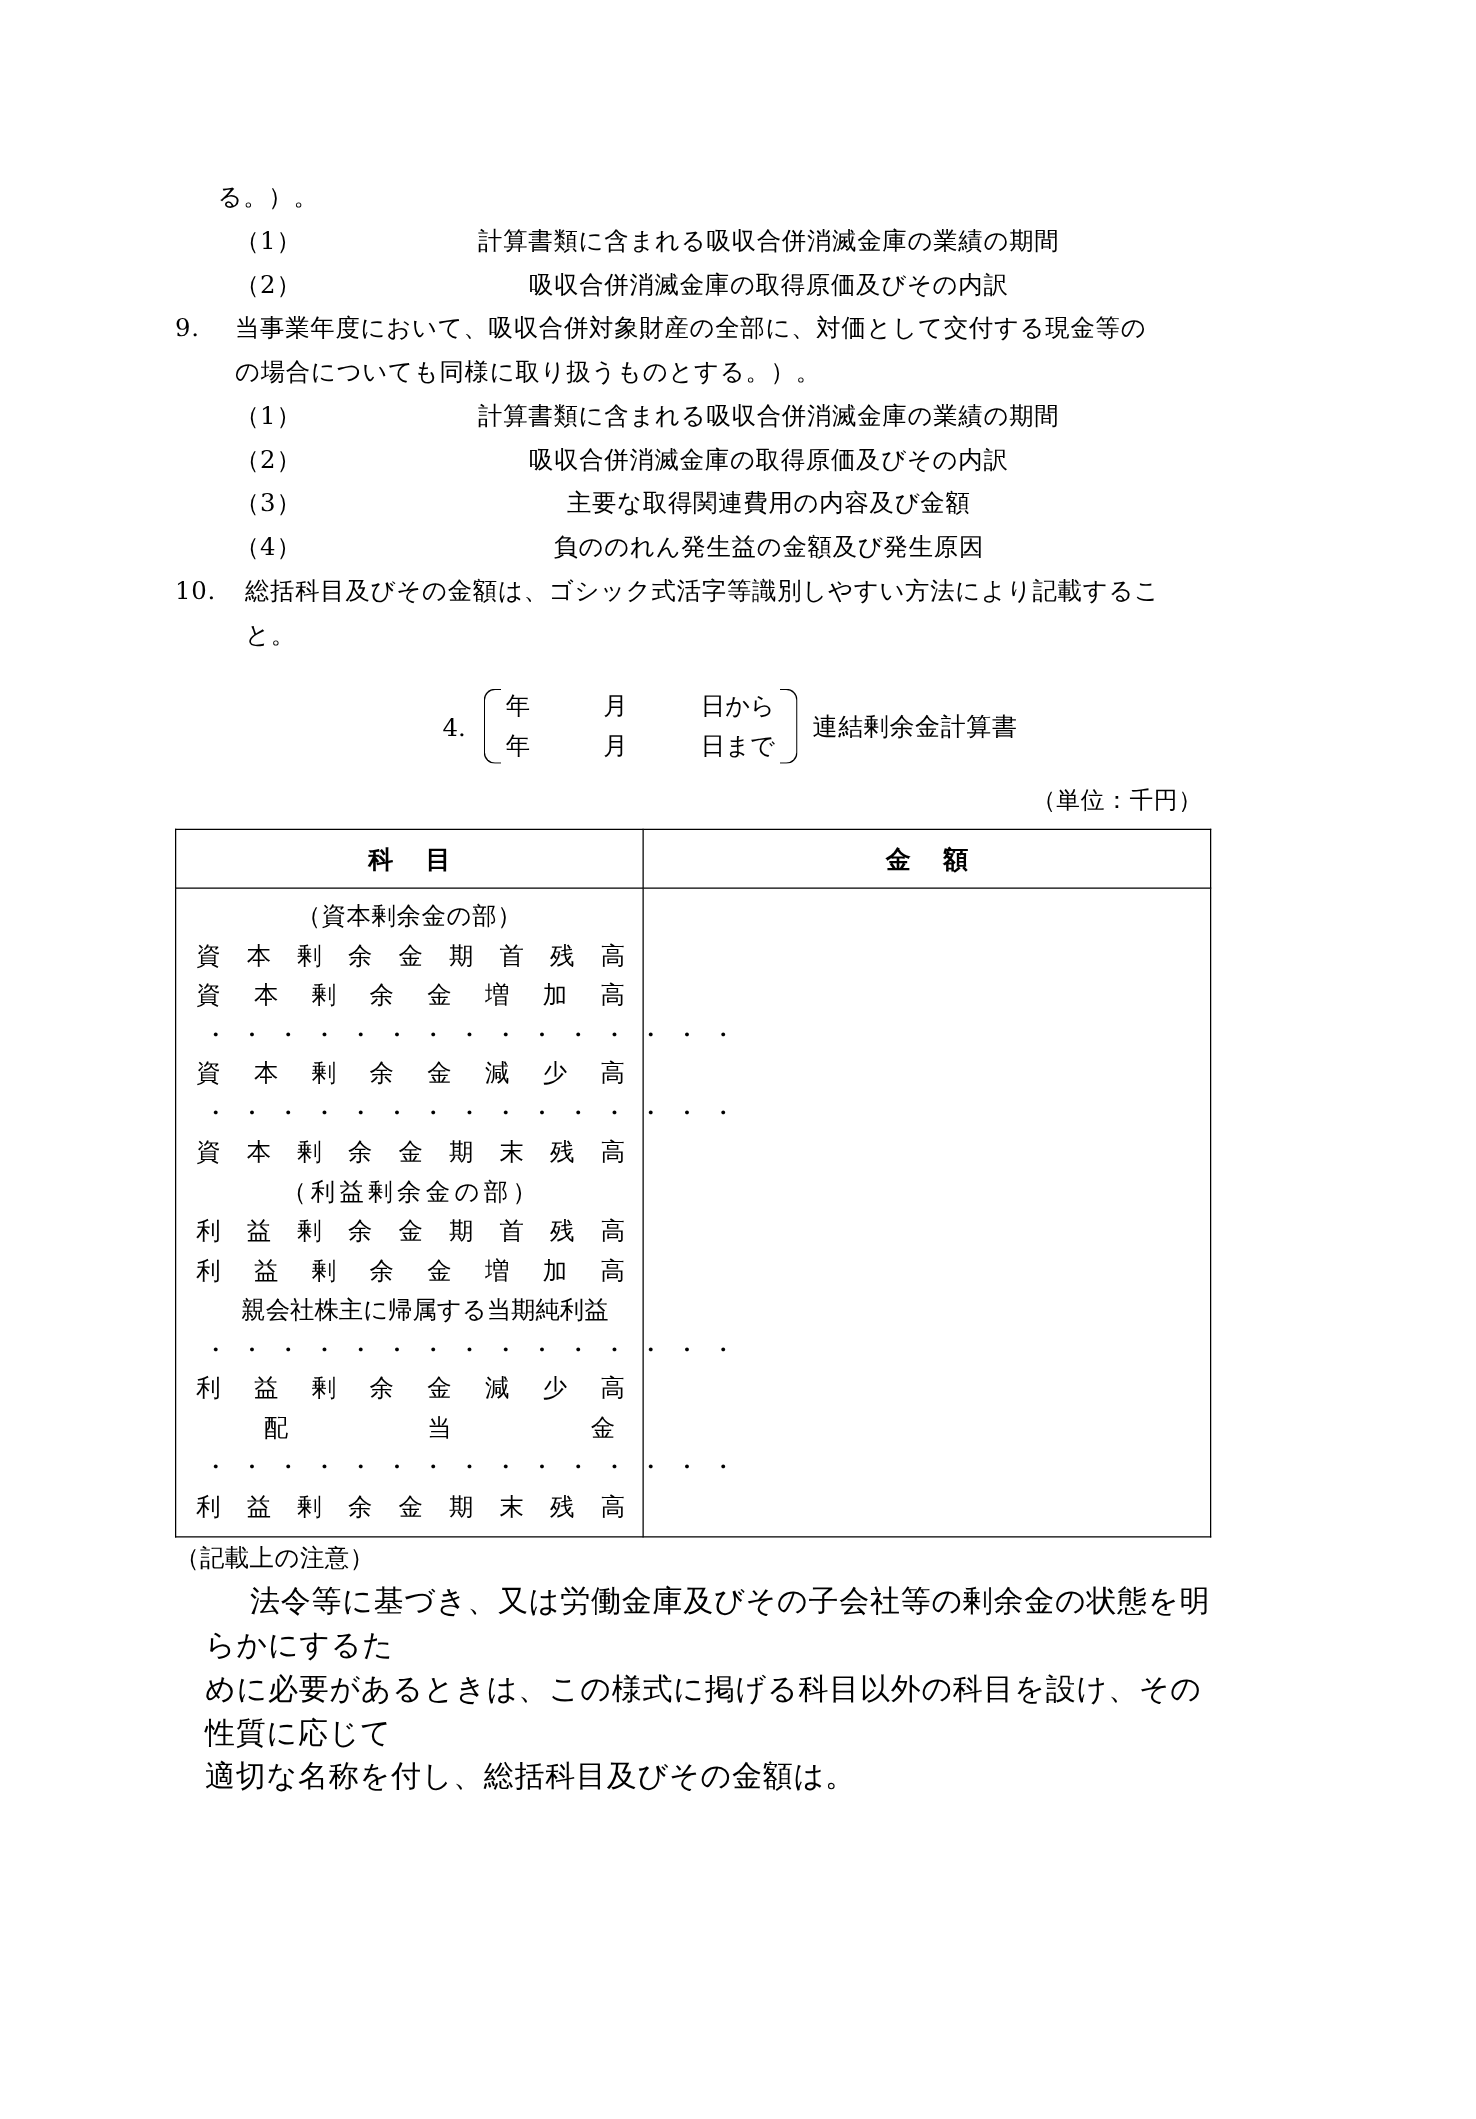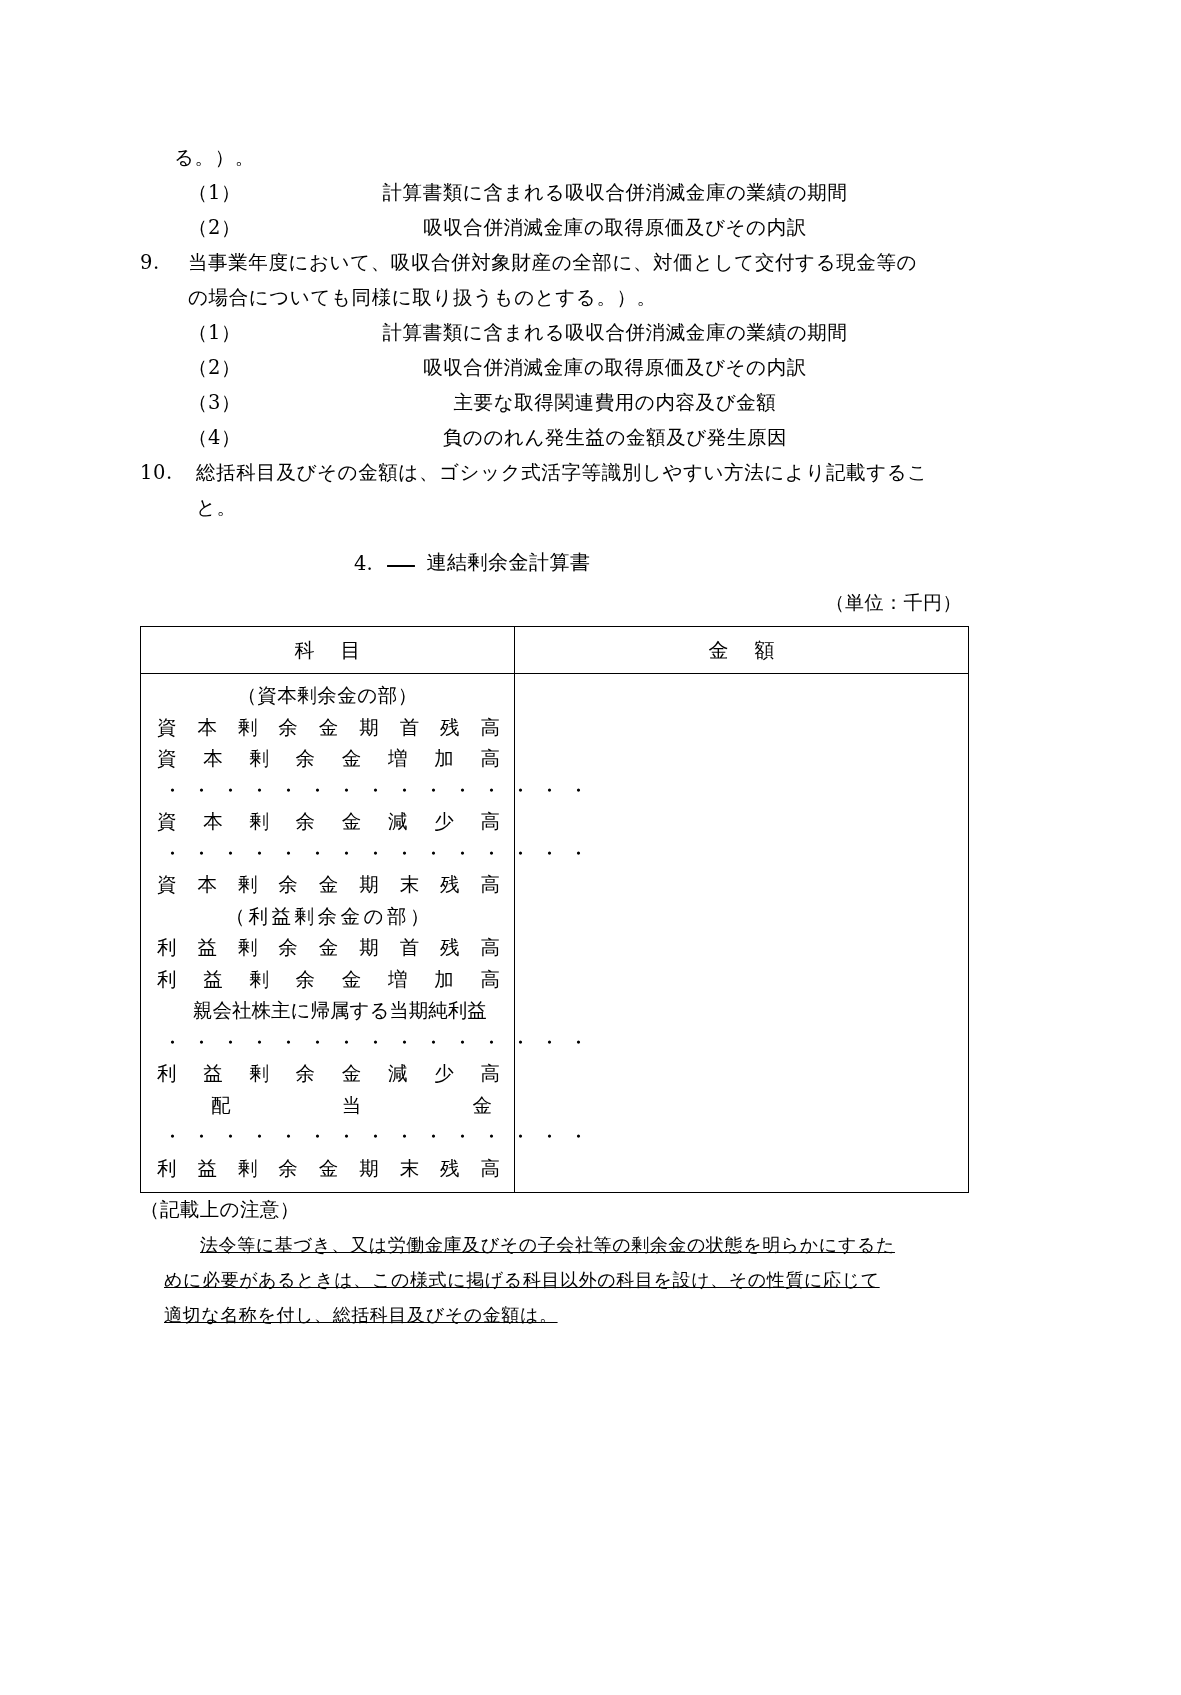--- a/index.html
+++ b/index.html
@@ -142,21 +142,21 @@
     width: 828px;
     margin-top: 10px;
     table-layout: fixed;
   }
   .stmt-table th,
   .stmt-table td {
     border: 1.6px solid #000;
     padding: 0;
   }
   .stmt-table th {
-    font-weight: normal;
+    font-weight: bold;
     font-size: 20px;
     height: 46px;
     letter-spacing: 0.5px;
   }
   .col-item { width: 374px; }
   .col-amt  { width: 454px; }
 
   .hdr-spread {
     display: block;
     text-align: center;
@@ -209,25 +209,24 @@
   }
 
   
   .note-head {
     font-size: 19.5px;
     line-height: 34px;
     margin-top: 0;
     letter-spacing: 0.4px;
   }
   .note-body {
-    font-size: 18px;
+    font-size: 24px;
     line-height: 35px;
     letter-spacing: 0.6px;
     padding-left: 24px;
-    text-decoration: underline;
   }
   .note-body .first {
     text-indent: 36px;
   }
 </style>
 </head>
 <body>
 
 <div class="page">
   <div class="content">
@@ -273,20 +272,24 @@
       <span class="body">
         <div>総括科目及びその金額は、ゴシック式活字等識別しやすい方法により記載するこ</div>
         <div>と。</div>
       </span>
     </div>
 
     <div class="title-block">
       <span class="title-num">4.</span>
       <span class="date-bracket">
         <span class="brk brk-left"></span>
+        <span class="date-rows">
+          <div class="date-row">年　　　月　　　日から</div>
+          <div class="date-row">年　　　月　　　日まで</div>
+        </span>
         <span class="brk brk-right"></span>
       </span>
       <span class="doc-title">連結剰余金計算書</span>
     </div>
 
     <div class="unit-note">（単位：千円）</div>
 
     <table class="stmt-table">
       <colgroup>
         <col class="col-item">

